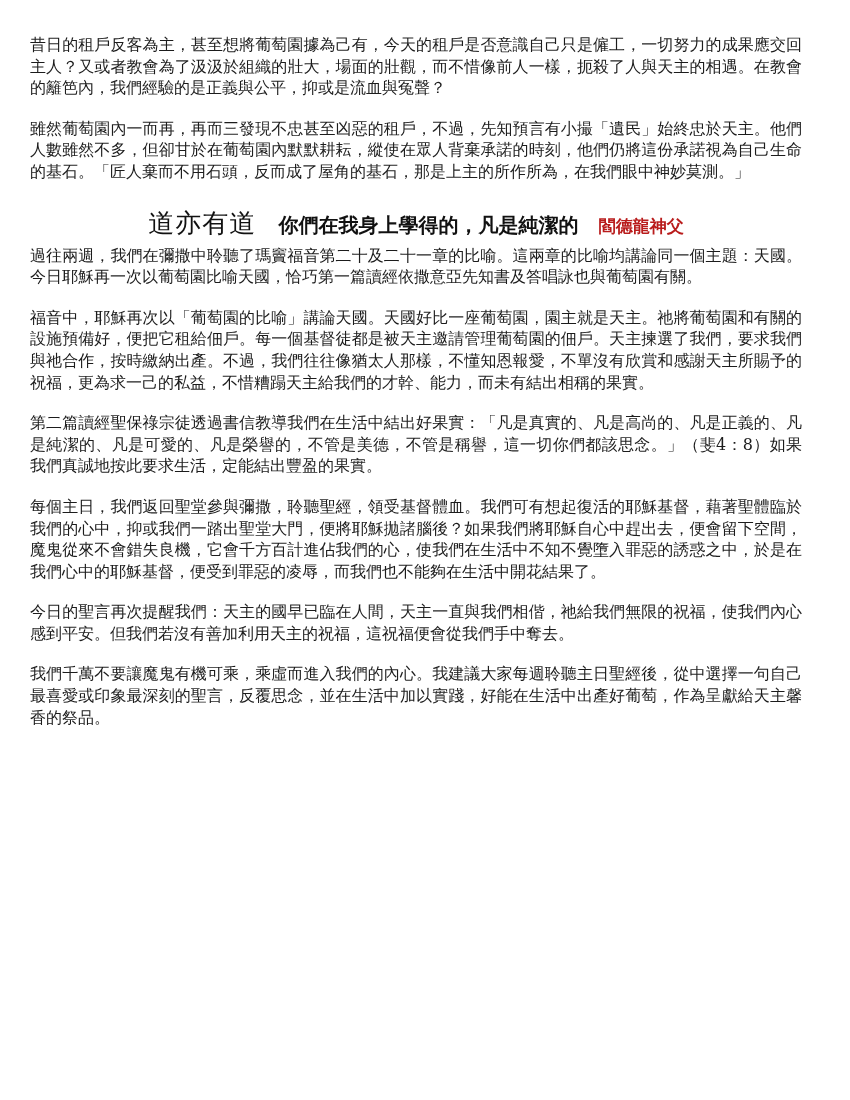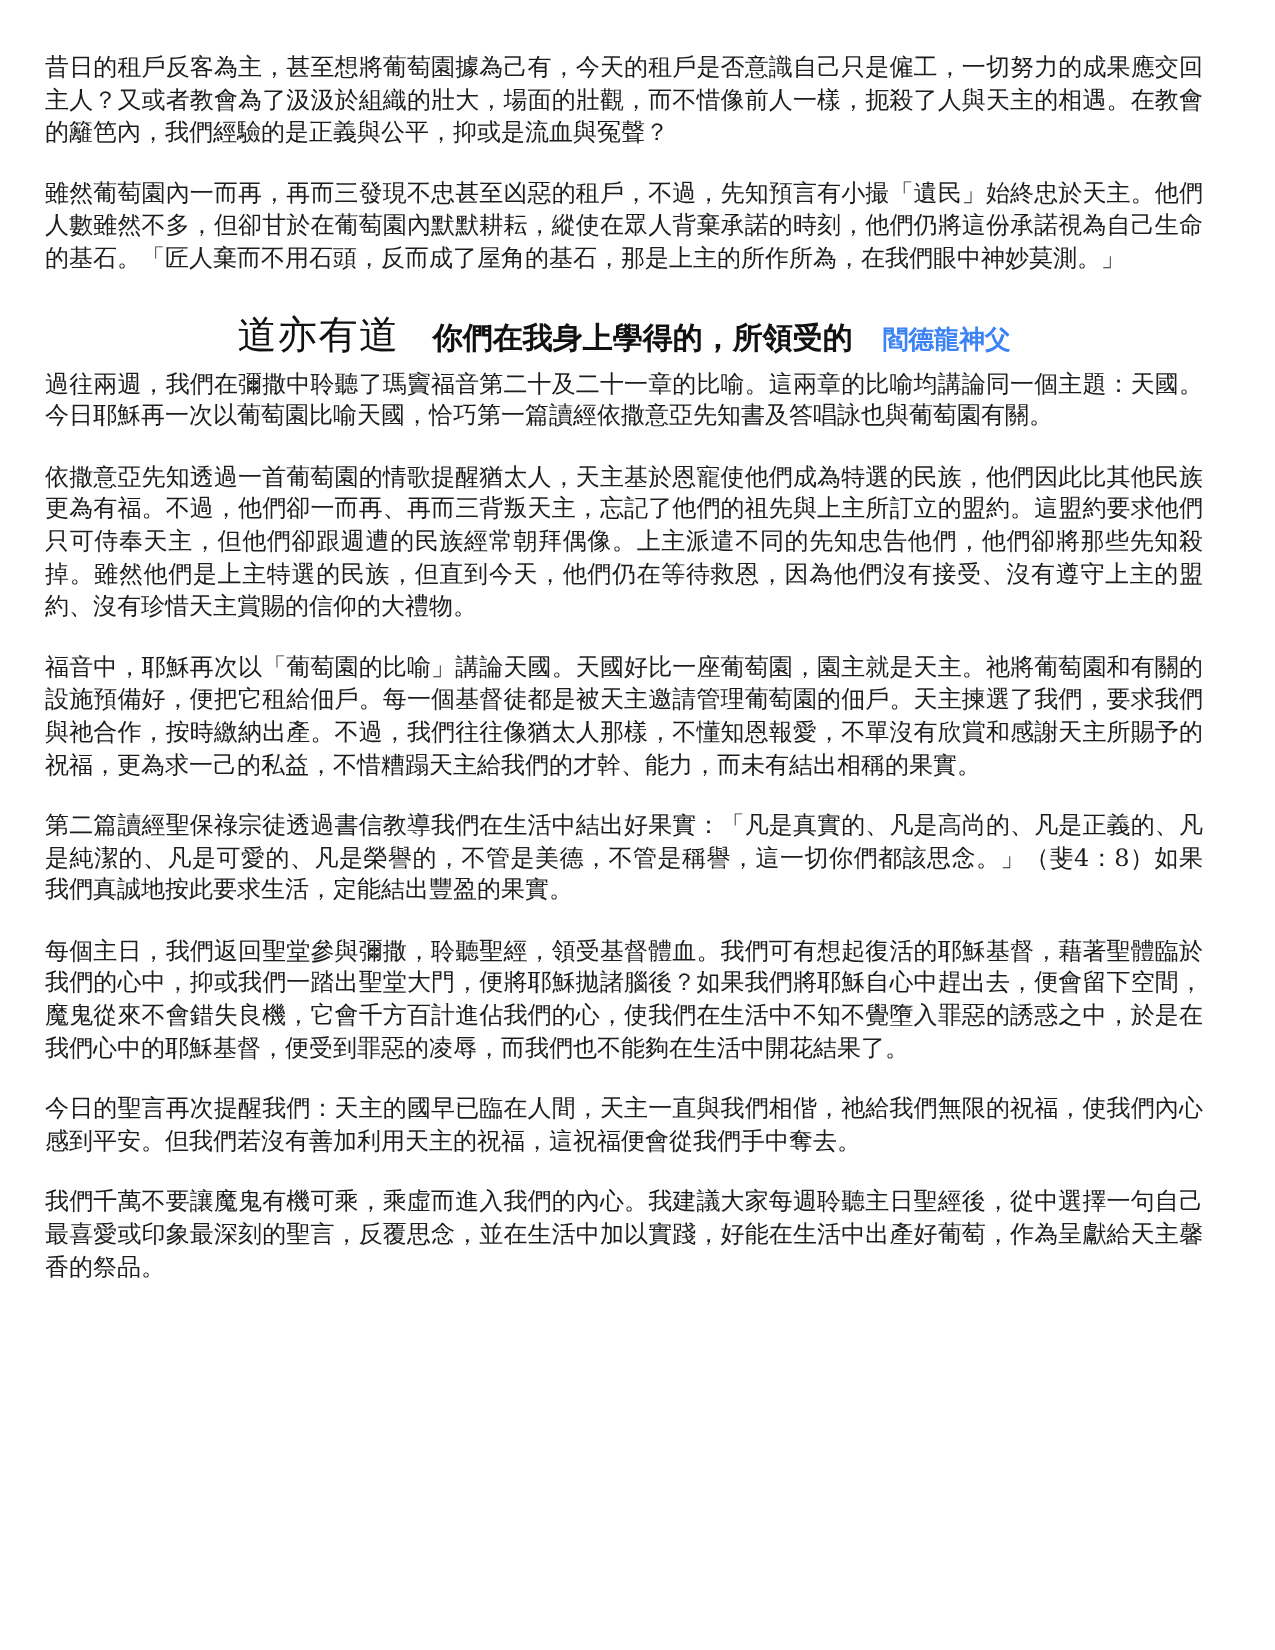--- a/index.html
+++ b/index.html
@@ -39,41 +39,40 @@
   .title-sub {
     font-size: 20px;
     font-weight: bold;
     margin-left: 12px;
     color: #111111;
   }
   .title-author {
     font-size: 17px;
     font-weight: bold;
     margin-left: 10px;
-    color: #3b82f6;
+    color: #b91c1c;
   }
 </style>
 </head>
 <body>
 
 <div class="page">
 
   <p class="body-text">昔日的租戶反客為主，甚至想將葡萄園據為己有，今天的租戶是否意識自己只是僱工，一切努力的成果應交回主人？又或者教會為了汲汲於組織的壯大，場面的壯觀，而不惜像前人一樣，扼殺了人與天主的相遇。在教會的籬笆內，我們經驗的是正義與公平，抑或是流血與冤聲？</p>
 
   <p class="body-text">雖然葡萄園內一而再，再而三發現不忠甚至凶惡的租戶，不過，先知預言有小撮「遺民」始終忠於天主。他們人數雖然不多，但卻甘於在葡萄園內默默耕耘，縱使在眾人背棄承諾的時刻，他們仍將這份承諾視為自己生命的基石。「匠人棄而不用石頭，反而成了屋角的基石，那是上主的所作所為，在我們眼中神妙莫測。」</p>
 
   <h1 class="article-header">
     <span class="title-main">道亦有道</span>
-    <span class="title-sub">你們在我身上學得的，所領受的</span>
+    <span class="title-sub">你們在我身上學得的，凡是純潔的</span>
     <span class="title-author">閻德龍神父</span>
   </h1>
 
   <p class="body-text">過往兩週，我們在彌撒中聆聽了瑪竇福音第二十及二十一章的比喻。這兩章的比喻均講論同一個主題：天國。今日耶穌再一次以葡萄園比喻天國，恰巧第一篇讀經依撒意亞先知書及答唱詠也與葡萄園有關。</p>
 
-  <p class="body-text">依撒意亞先知透過一首葡萄園的情歌提醒猶太人，天主基於恩寵使他們成為特選的民族，他們因此比其他民族更為有福。不過，他們卻一而再、再而三背叛天主，忘記了他們的祖先與上主所訂立的盟約。這盟約要求他們只可侍奉天主，但他們卻跟週遭的民族經常朝拜偶像。上主派遣不同的先知忠告他們，他們卻將那些先知殺掉。雖然他們是上主特選的民族，但直到今天，他們仍在等待救恩，因為他們沒有接受、沒有遵守上主的盟約、沒有珍惜天主賞賜的信仰的大禮物。</p>
 
   <p class="body-text">福音中，耶穌再次以「葡萄園的比喻」講論天國。天國好比一座葡萄園，園主就是天主。祂將葡萄園和有關的設施預備好，便把它租給佃戶。每一個基督徒都是被天主邀請管理葡萄園的佃戶。天主揀選了我們，要求我們與祂合作，按時繳納出產。不過，我們往往像猶太人那樣，不懂知恩報愛，不單沒有欣賞和感謝天主所賜予的祝福，更為求一己的私益，不惜糟蹋天主給我們的才幹、能力，而未有結出相稱的果實。</p>
 
   <p class="body-text">第二篇讀經聖保祿宗徒透過書信教導我們在生活中結出好果實：「凡是真實的、凡是高尚的、凡是正義的、凡是純潔的、凡是可愛的、凡是榮譽的，不管是美德，不管是稱譽，這一切你們都該思念。」（斐4：8）如果我們真誠地按此要求生活，定能結出豐盈的果實。</p>
 
   <p class="body-text">每個主日，我們返回聖堂參與彌撒，聆聽聖經，領受基督體血。我們可有想起復活的耶穌基督，藉著聖體臨於我們的心中，抑或我們一踏出聖堂大門，便將耶穌拋諸腦後？如果我們將耶穌自心中趕出去，便會留下空間，魔鬼從來不會錯失良機，它會千方百計進佔我們的心，使我們在生活中不知不覺墮入罪惡的誘惑之中，於是在我們心中的耶穌基督，便受到罪惡的凌辱，而我們也不能夠在生活中開花結果了。</p>
 
 
   <p class="body-text">今日的聖言再次提醒我們：天主的國早已臨在人間，天主一直與我們相偕，祂給我們無限的祝福，使我們內心感到平安。但我們若沒有善加利用天主的祝福，這祝福便會從我們手中奪去。</p>
 

